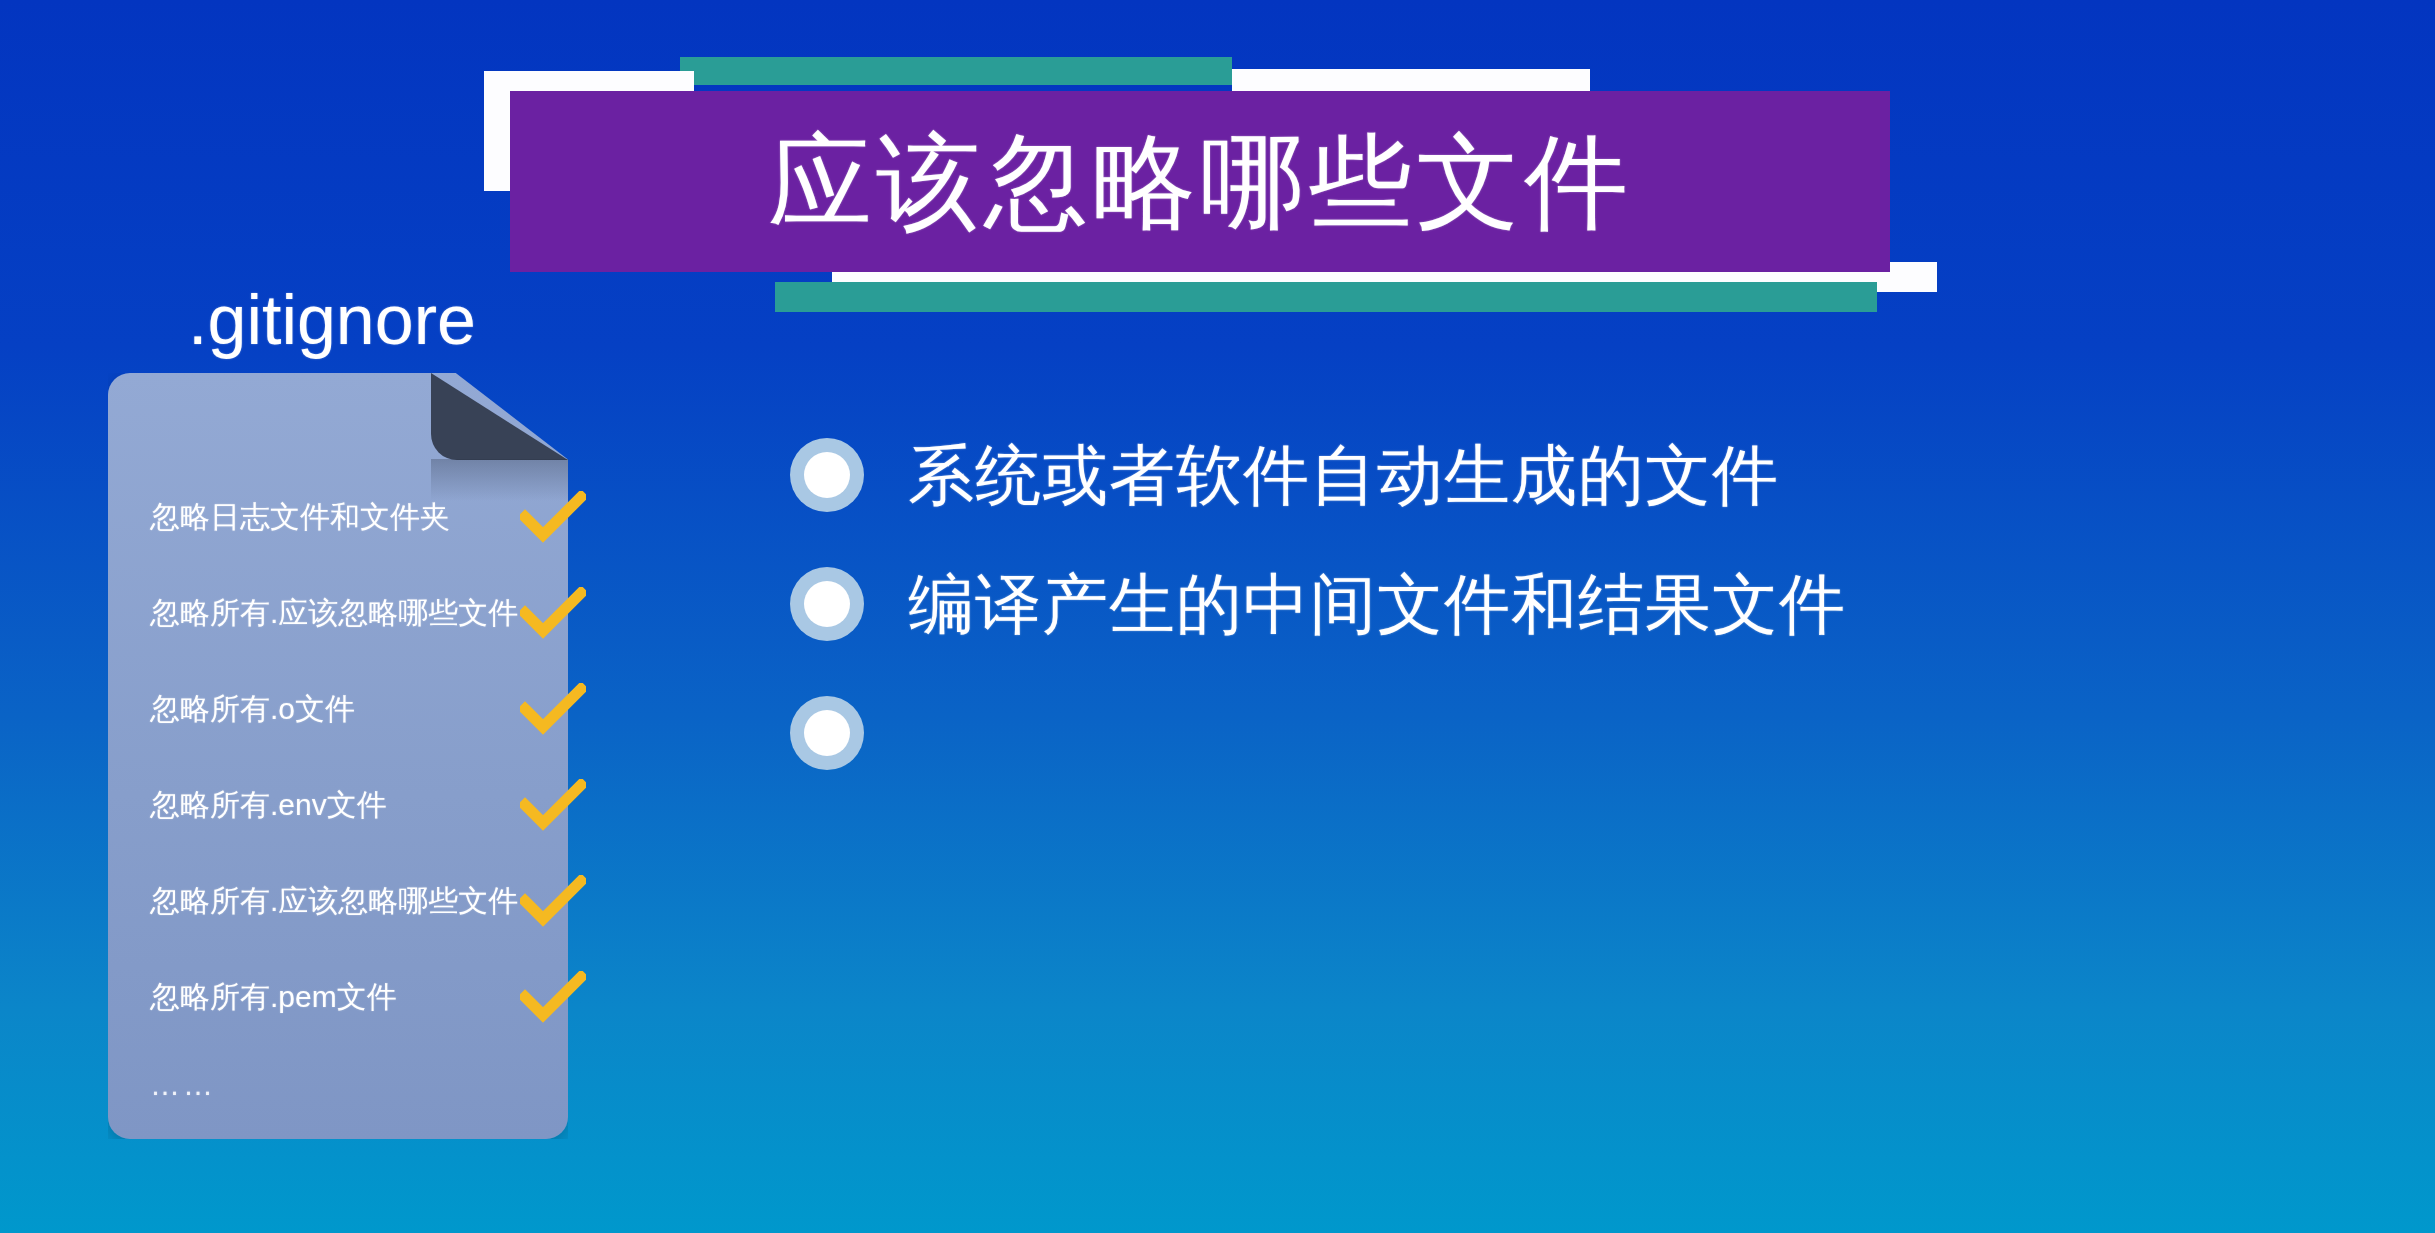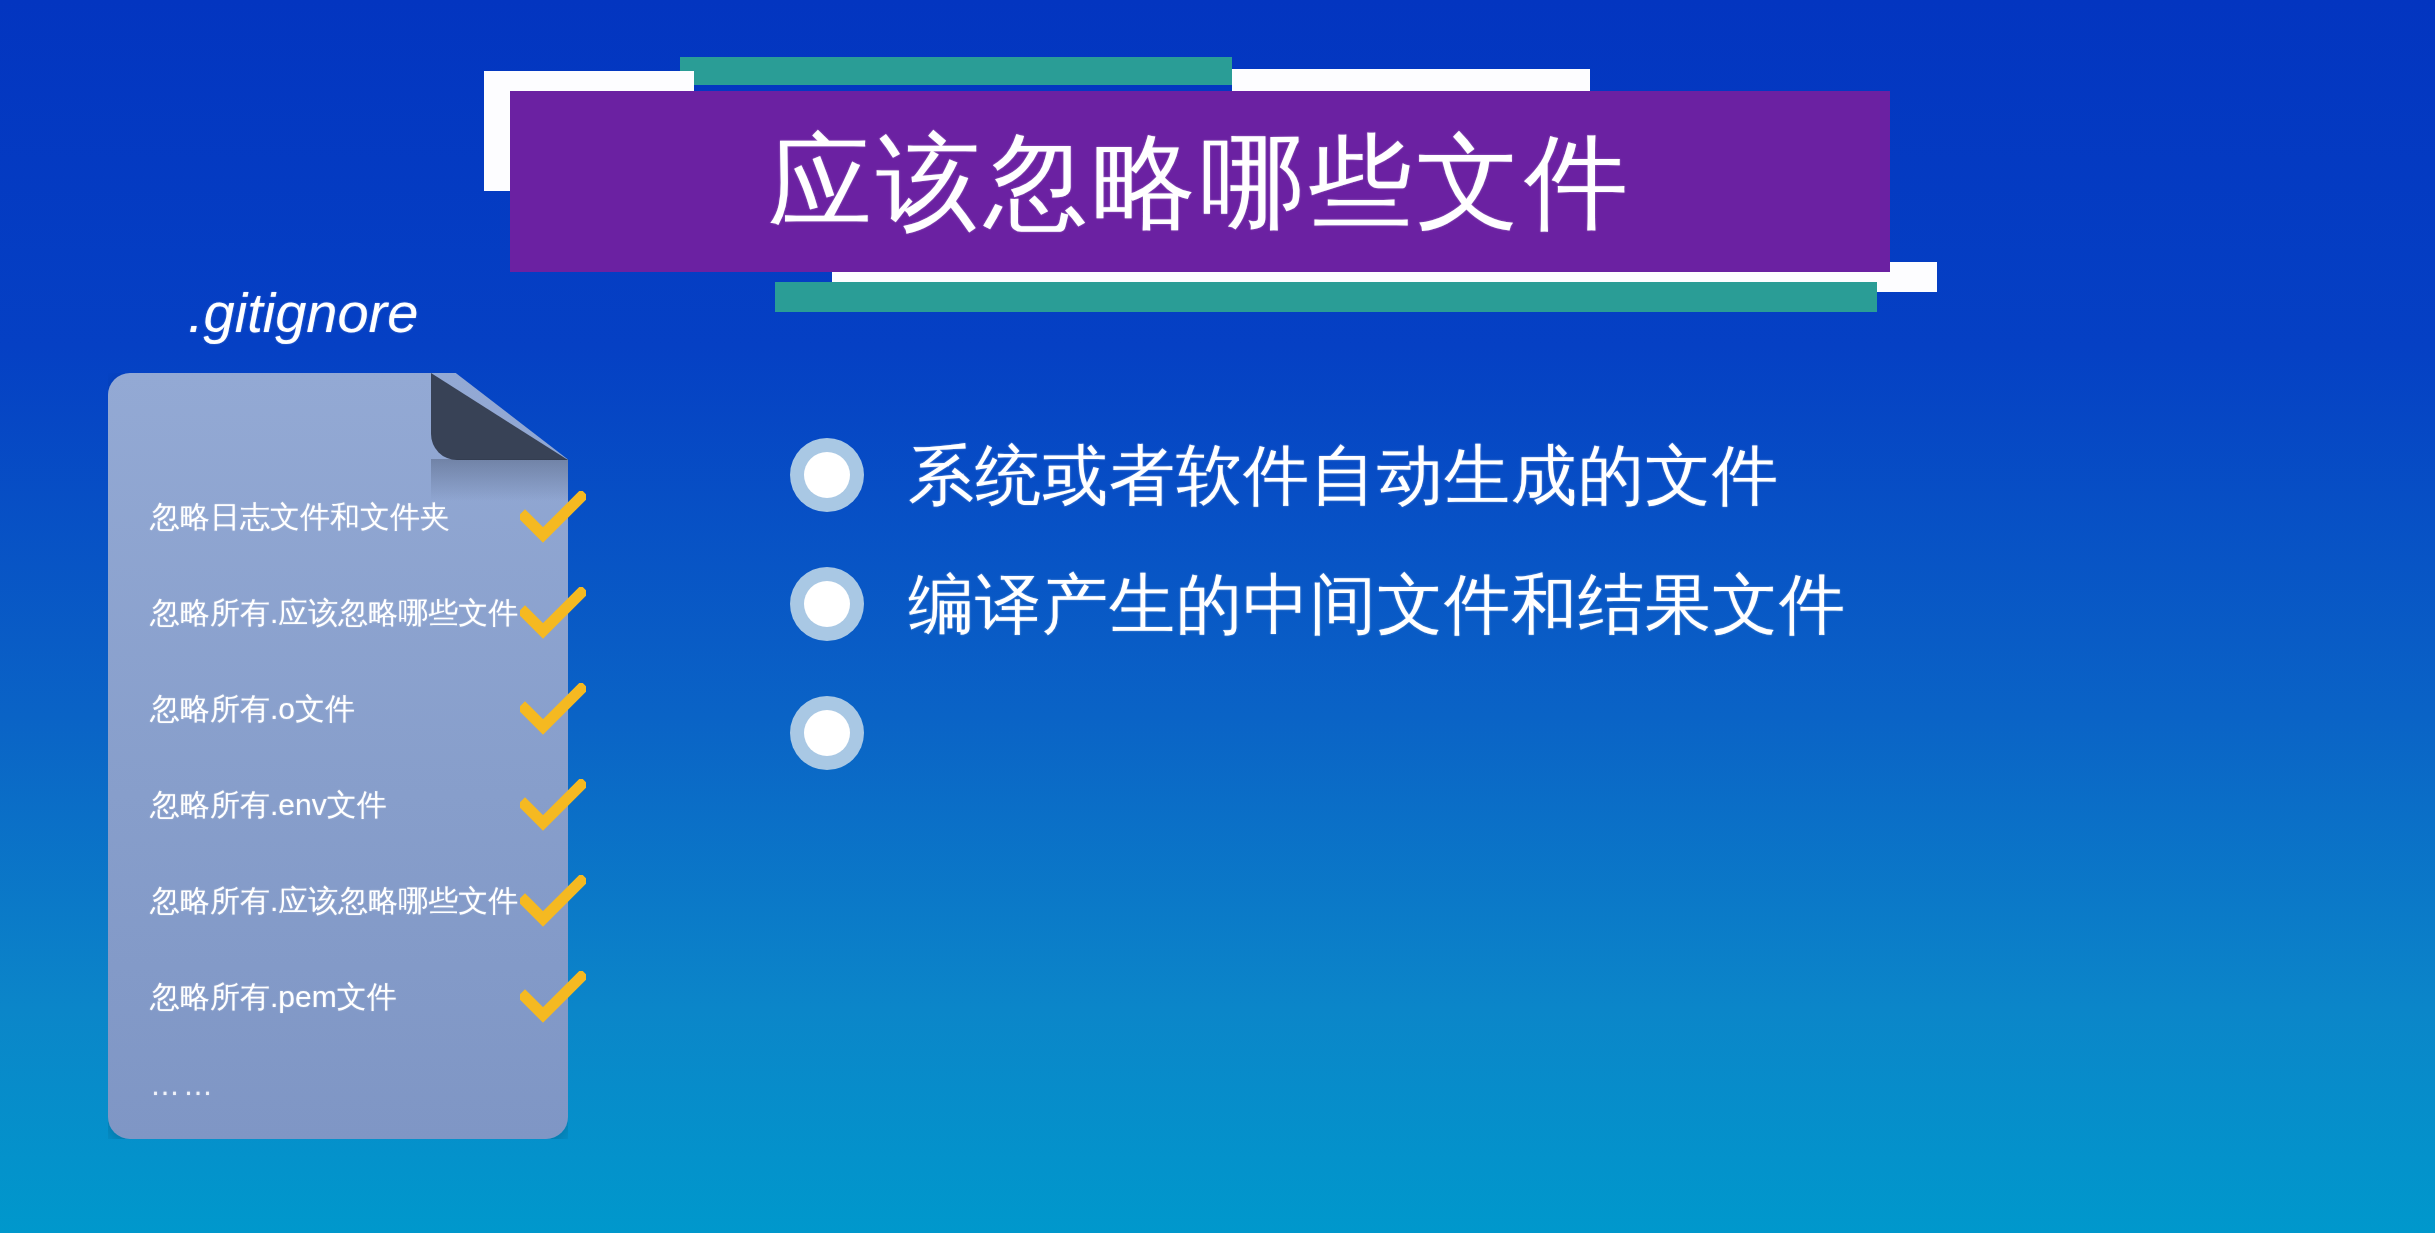--- a/index.html
+++ b/index.html
@@ -99,27 +99,26 @@
     white-space: nowrap;
     text-shadow: 0 0 2px rgba(255,255,255,0.45);
   }
 
   
   .gitignore-label {
     position: absolute;
     left: 188px;
     top: 285px;
     color: #ffffff;
-    font-size: 56px;
+    font-size: 70px;
     font-weight: 400;
     line-height: 1;
     letter-spacing: 0px;
     white-space: nowrap;
     text-shadow: 0 0 2px rgba(255,255,255,0.4);
-    font-style: italic;
   }
 
   .note-card {
     position: absolute;
     left: 108px;
     top: 373px;
     width: 460px;
     height: 766px;
   }
   .note-body {

